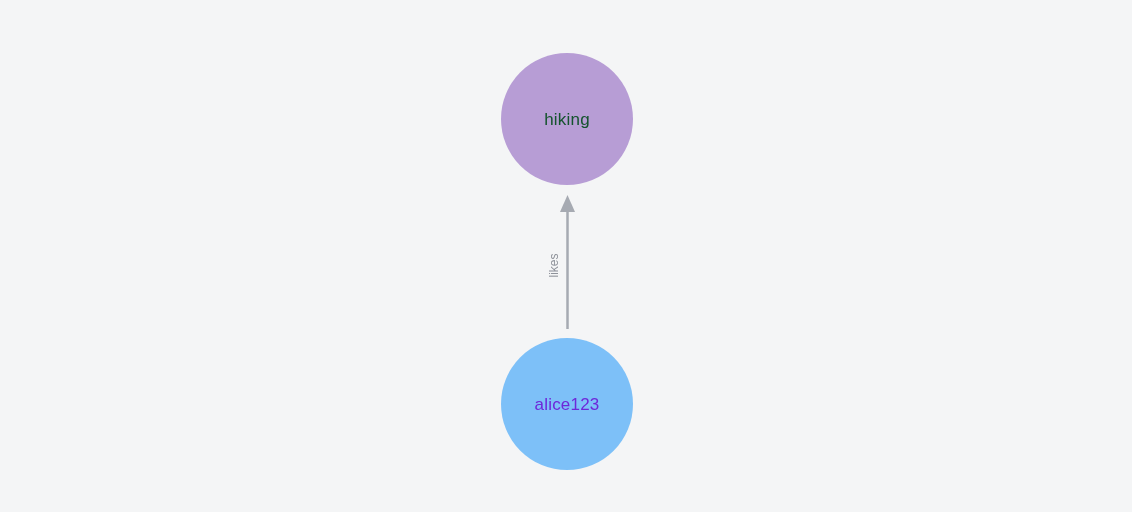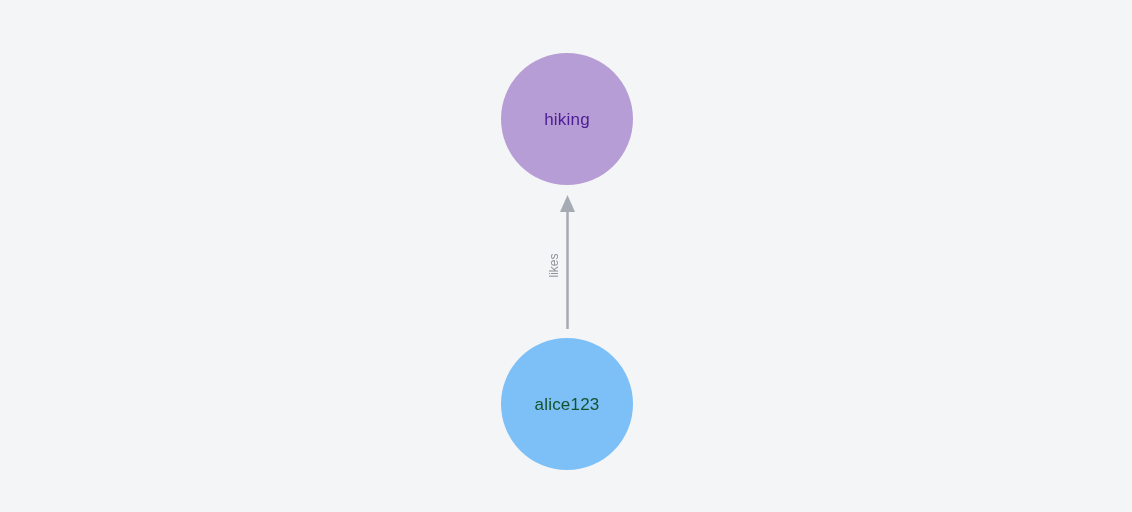--- a/index.html
+++ b/index.html
@@ -62,20 +62,20 @@
 <div class="canvas" style="background-color: rgb(244, 245, 246);">
 
   <svg class="edge-svg" width="1132" height="512">
     <line x1="567.5" y1="329" x2="567.5" y2="211" stroke-width="2.5" stroke="#a6aab2"></line>
     <polygon points="567.5,195 560,212 575,212" fill="#a6aab2"></polygon>
   </svg>
 
   <div class="edge-label" style="color: rgb(142, 146, 154);">likes</div>
 
   <div class="node node--hiking" style="background-color: rgb(183, 157, 213);">
-    <span class="node-label" style="color: #4c1d95;">hiking</span>
+    <span class="node-label" style="color: #14532d;">hiking</span>
   </div>
 
   <div class="node node--alice" style="background-color: rgb(125, 192, 248);">
-    <span class="node-label" style="color: #14532d;">alice123</span>
+    <span class="node-label" style="color: #6d28d9;">alice123</span>
   </div>
 
 </div>
 
 </body></html>

